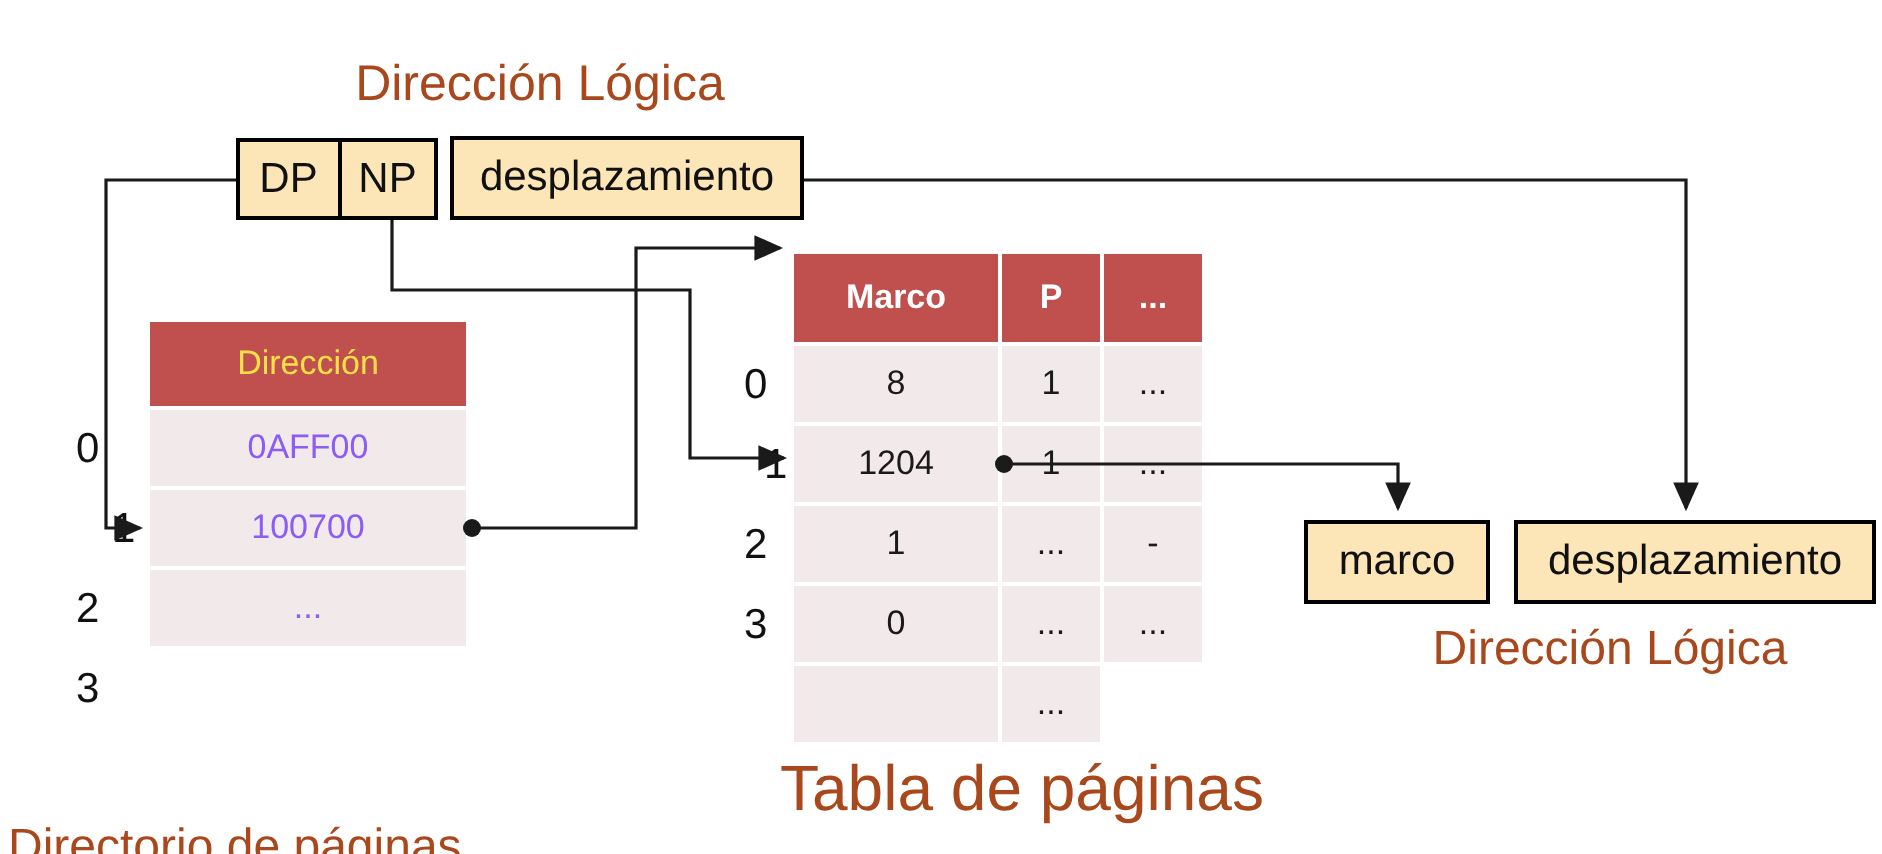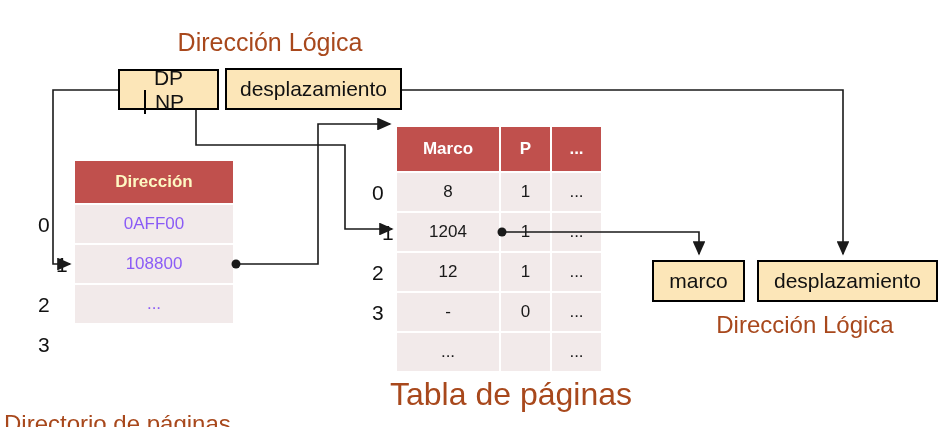--- a/index.html
+++ b/index.html
@@ -11,35 +11,35 @@
 
   .rust-label { position:absolute; color:#A8481C; white-space:nowrap; }
   .title-logical  { left:130px; top:4px;  width:280px; text-align:center; font-size:25px; }
   .label-directory{ left:4px;  top:386px; font-size:24px; }
   .label-ptable   { left:390px; top:352px; font-size:32px; }
   .label-physical { left:690px; top:287px; width:230px; text-align:center; font-size:24px; }
 
   .addr-box {
     position:absolute; background:#FCE6B8; border:2px solid #000000;
     display:flex; align-items:center; justify-content:center;
-    font-size:21px; color:#111111; box-sizing:border-box; white-space:nowrap;flex-direction:column;
+    font-size:21px; color:#111111; box-sizing:border-box; white-space:nowrap;
   }
   .box-dpnp   { left:118px; top:45px; width:101px; height:41px; padding:0; }
   .box-dpnp .half { width:50%; height:100%; display:flex; align-items:center; justify-content:center; box-sizing:border-box; }
   .box-dpnp .half + .half { border-left:2px solid #000000; }
   .box-offset { left:225px; top:44px; width:177px; height:42px; }
   .box-marco  { left:652px; top:236px; width:93px;  height:42px; }
   .box-poffset{ left:757px; top:236px; width:181px; height:42px; }
 
   .dir-table {
     position:absolute; left:75px; top:137px; width:158px;
     display:flex; flex-direction:column; gap:2px;
   }
   .thead {
-    background:#C0504D; color:#fef9c3; font-weight:bold; font-size:17px;
+    background:#C0504D; color:#fde047; font-weight:normal; font-size:17px;
     height:42px; display:flex; align-items:center; justify-content:center;
   }
   .trow {
     background:#F2EAEA; height:38px; font-size:17px; color:#8b5cf6;
     display:flex; align-items:center; justify-content:center;
   }
 
   .ptable {
     position:absolute; left:397px; top:103px;
     display:grid; grid-template-columns:102px 49px 49px;
@@ -83,42 +83,41 @@
 
   <div class="addr-box box-dpnp">
     <span class="half">DP</span>
     <span class="half">NP</span>
   </div>
   <div class="addr-box box-offset">desplazamiento</div>
 
   <div class="dir-table">
     <div class="thead">Dirección</div>
     <div class="trow">0AFF00</div>
-    <div class="trow">108800</div>
+    <div class="trow">100700</div>
     <div class="trow">...</div>
   </div>
   <span class="idx" style="left:38px; top:190px;">0</span>
   <span class="idx" style="left:56px; top:230px;">1</span>
   <span class="idx" style="left:38px; top:270px;">2</span>
   <span class="idx" style="left:38px; top:310px;">3</span>
 
   <div class="ptable">
     <div class="th">Marco</div>
     <div class="th">P</div>
     <div class="th">...</div>
 
     <div class="td">8</div>
     <div class="td">1</div>
     <div class="td">...</div>
 
     <div class="td">1204</div>
     <div class="td">1</div>
     <div class="td">...</div>
 
-    <div class="td">12</div>
     <div class="td">1</div>
     <div class="td">...</div>
 
     <div class="td">-</div>
     <div class="td">0</div>
     <div class="td">...</div>
 
     <div class="td">...</div>
     <div class="td"></div>
     <div class="td">...</div>

